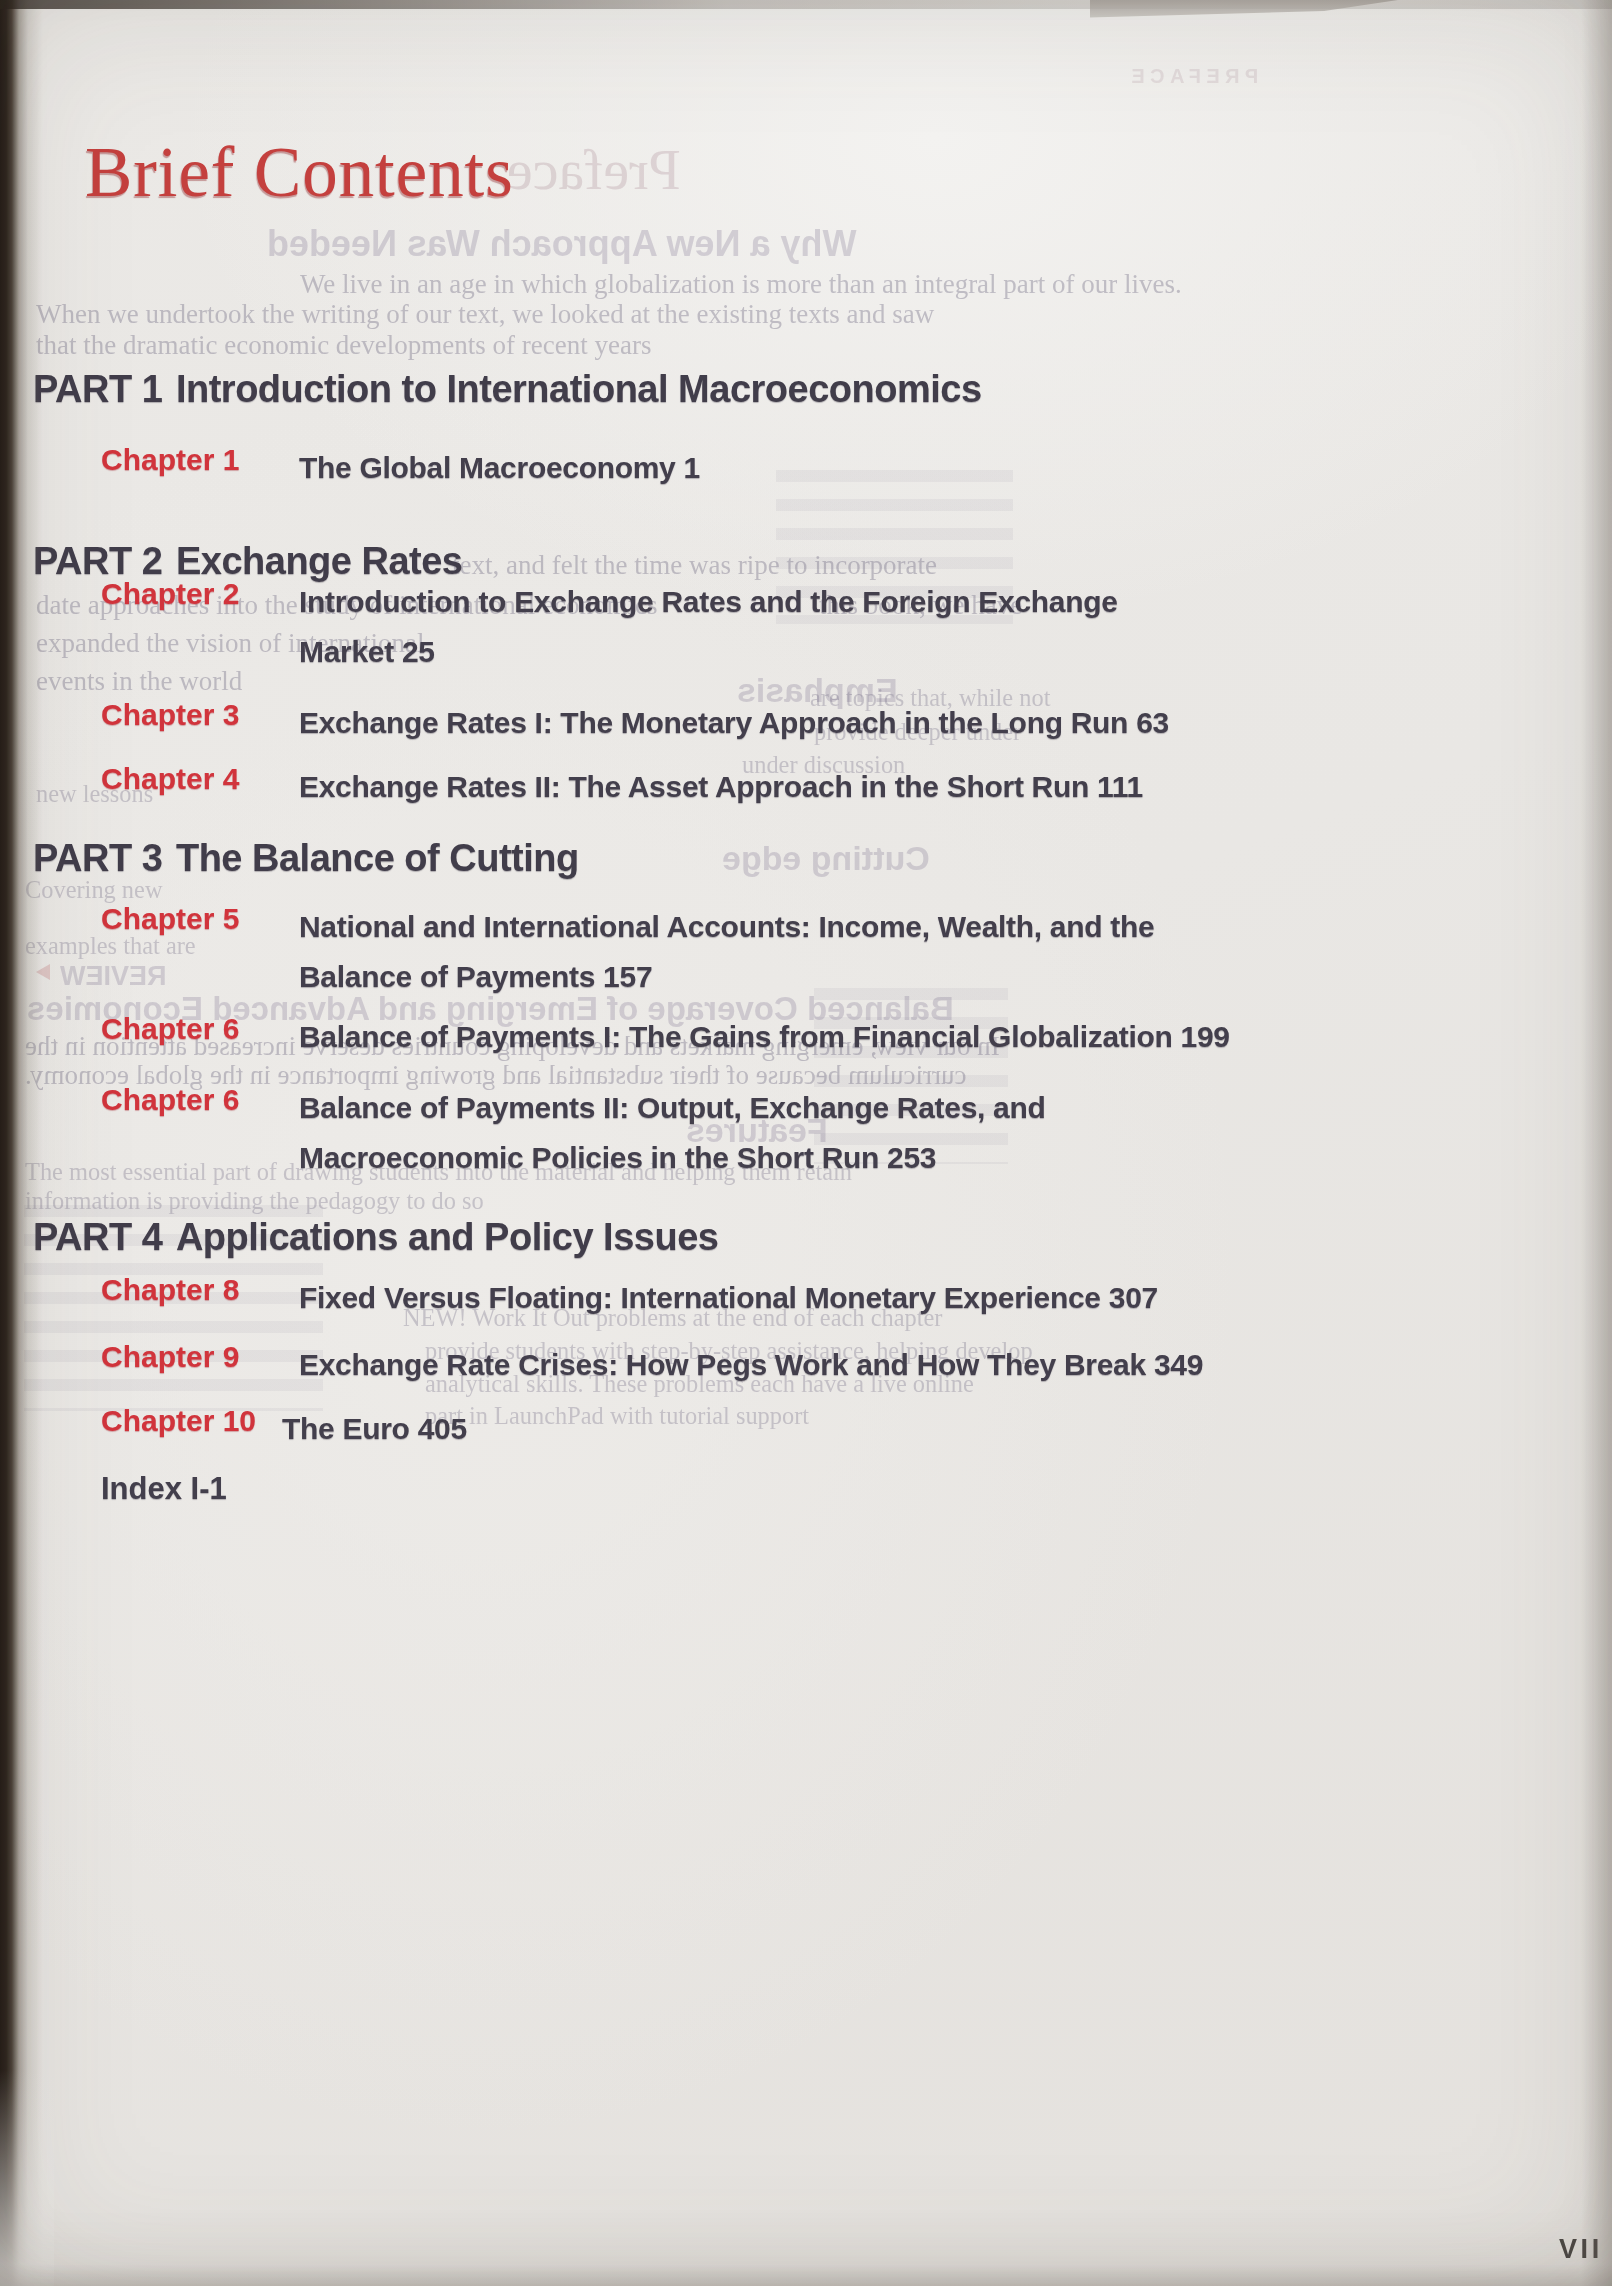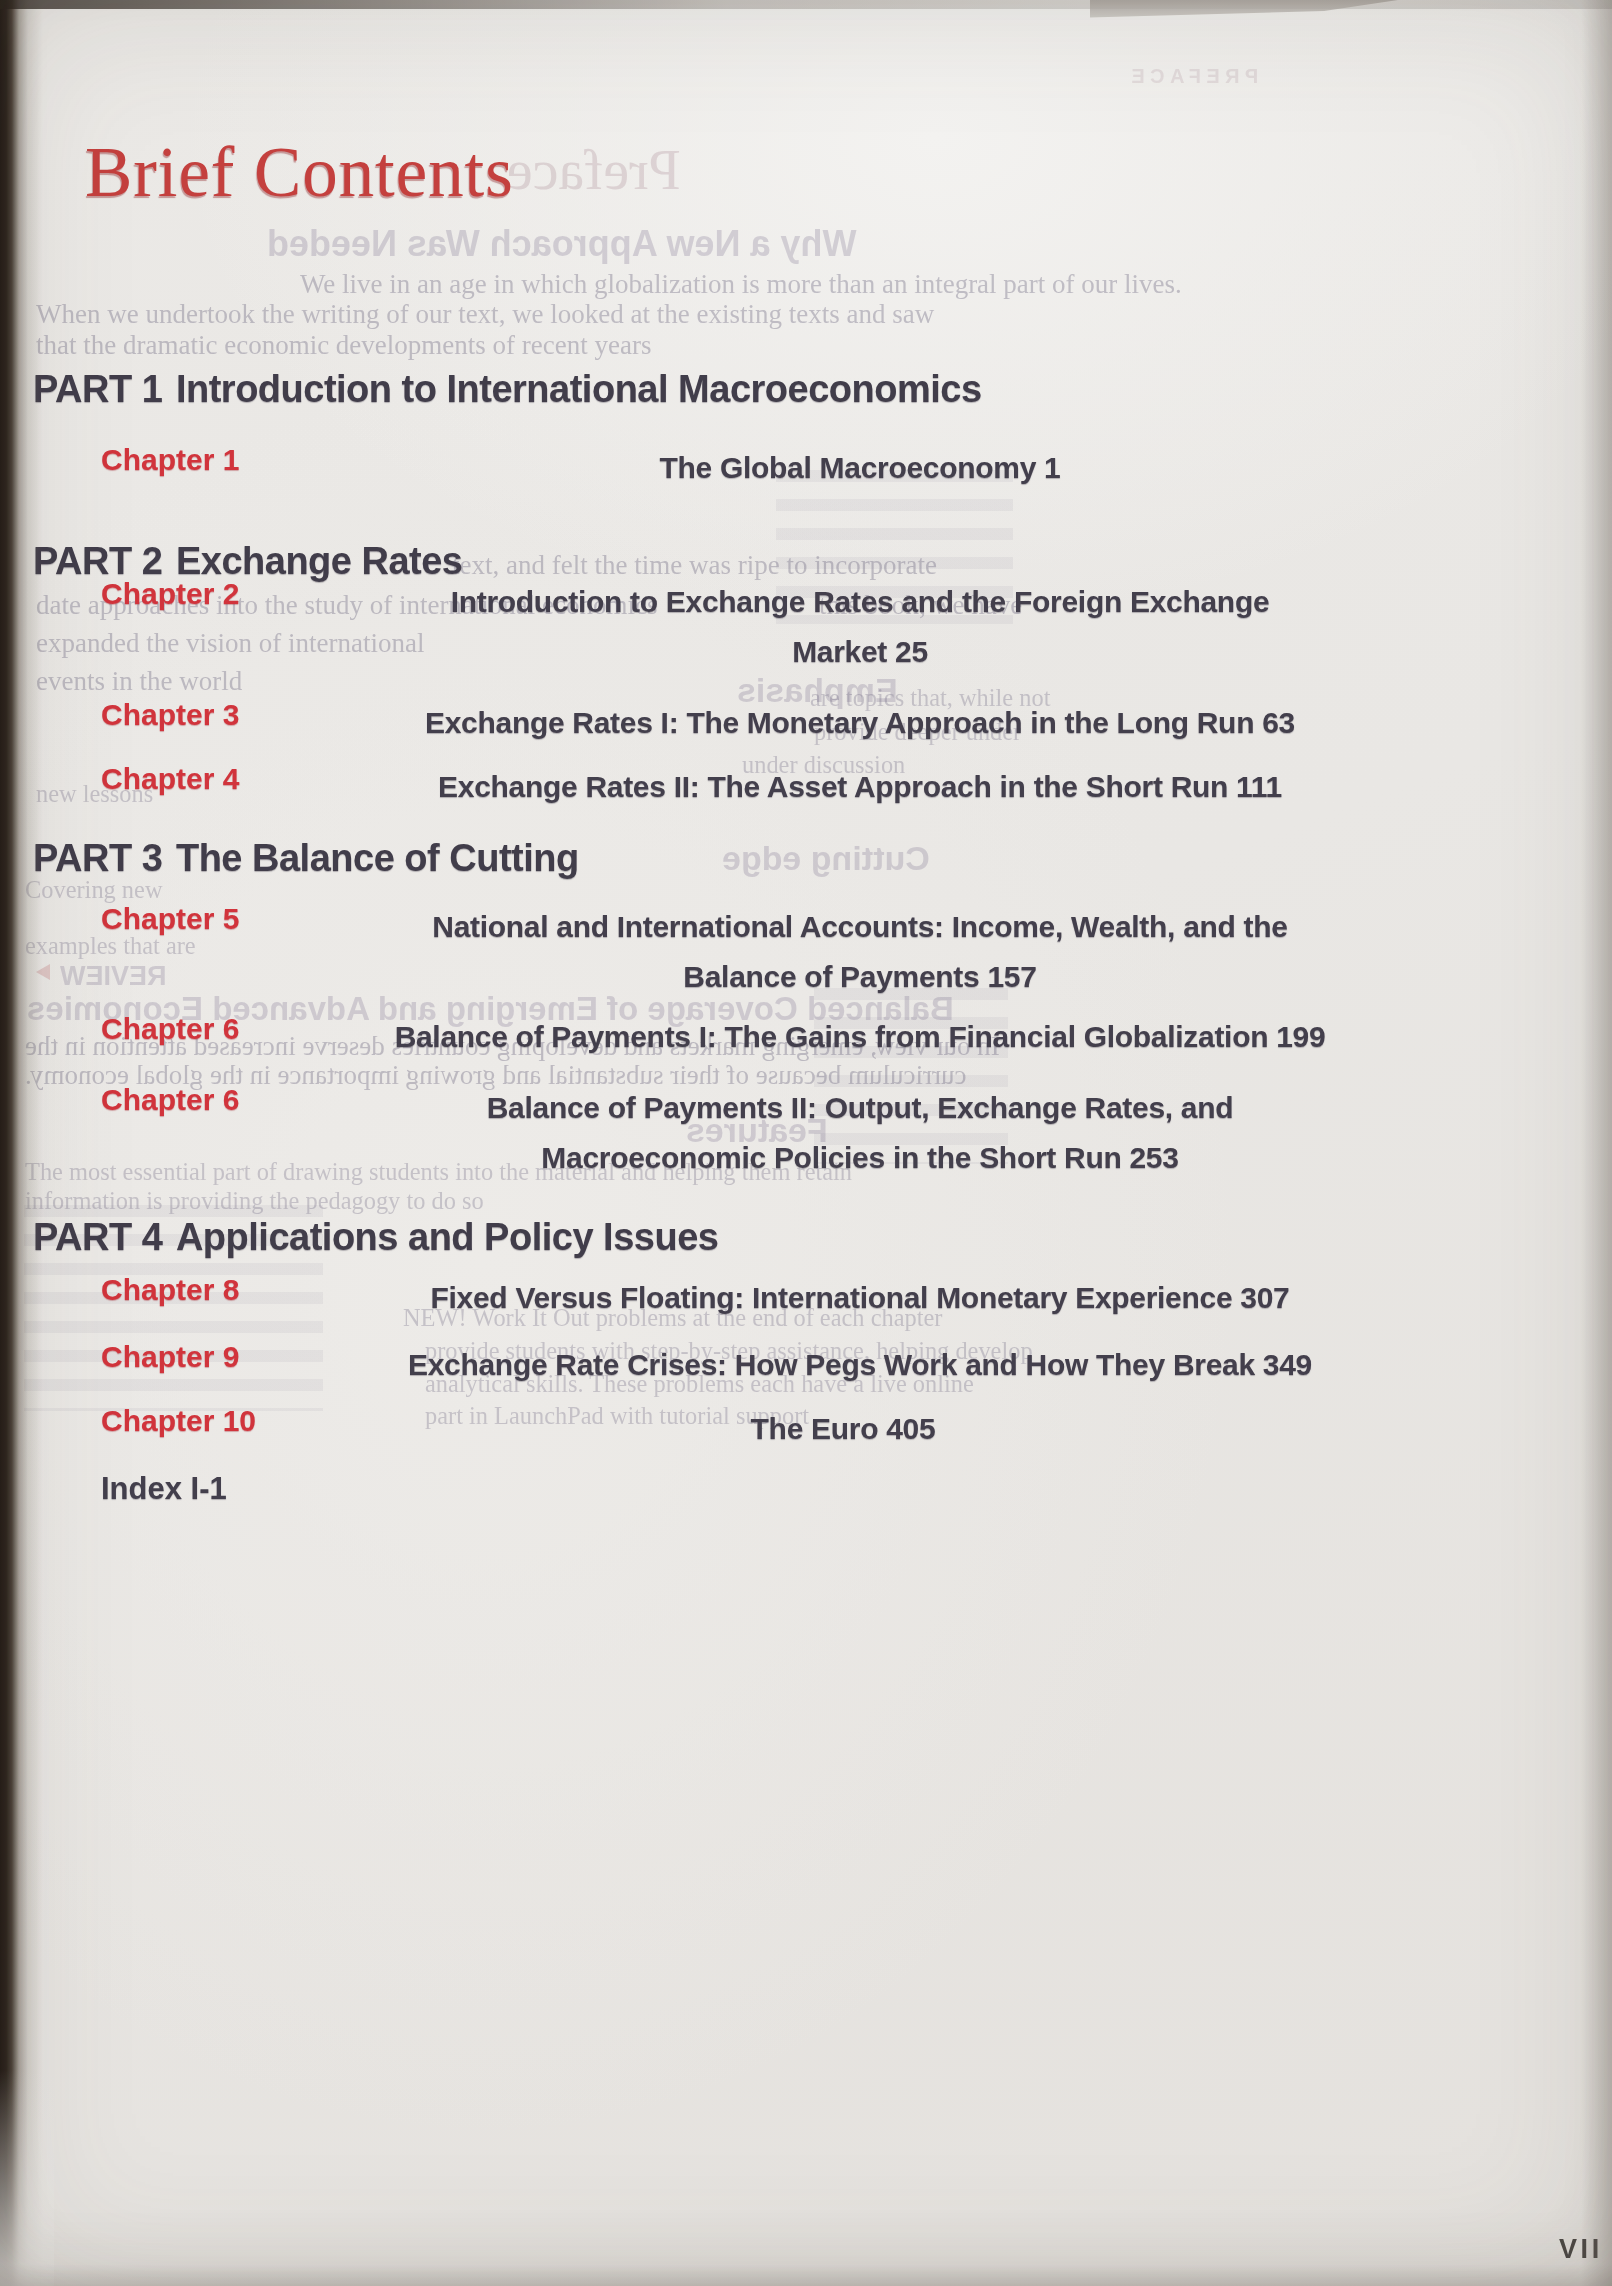--- a/index.html
+++ b/index.html
@@ -32,21 +32,21 @@
         text-shadow:-0.9px 1.8px 0.9px rgba(140,30,35,.40);}
   .part{position:absolute;left:33px;font-size:38px;font-weight:bold;color:#413d4a;
         letter-spacing:-0.5px;white-space:nowrap;text-shadow:0 0.9px 0.9px rgba(65,61,74,.35);}
   .part-label{margin-right:13.6px;}
   .chapter{position:absolute;left:0;width:100%;}
   .ch-label{position:absolute;left:101px;font-size:30px;font-weight:bold;color:#d1343c;
         white-space:nowrap;text-shadow:0 0.9px 0.9px rgba(160,30,40,.35);}
   .ch-title{position:absolute;left:299px;width:1122px;font-size:30px;font-weight:bold;
         color:#433f4c;line-height:50px;letter-spacing:-0.3px;
         text-shadow:0 0.9px 0.9px rgba(65,61,74,.35);}
-  .ch-title span{display:block;text-align:center;}
+  .ch-title span{display:block;}
   .index-row{position:absolute;left:101px;top:1471px;font-size:31px;font-weight:bold;
         color:#433f4c;text-shadow:0 0.9px 0.9px rgba(65,61,74,.35);}
   .folio{position:absolute;left:1559px;top:2234px;font-size:27px;font-weight:bold;
         color:#4c4845;letter-spacing:3.6px;}
 
   
   .ghost{position:absolute;white-space:nowrap;pointer-events:none;filter:blur(0.6px);}
   .g-serif{font-family:"Liberation Serif","DejaVu Serif",serif;font-size:27px;
         color:rgba(105,100,126,.36);}
   .g-small{font-family:"Liberation Serif","DejaVu Serif",serif;font-size:24.4px;

